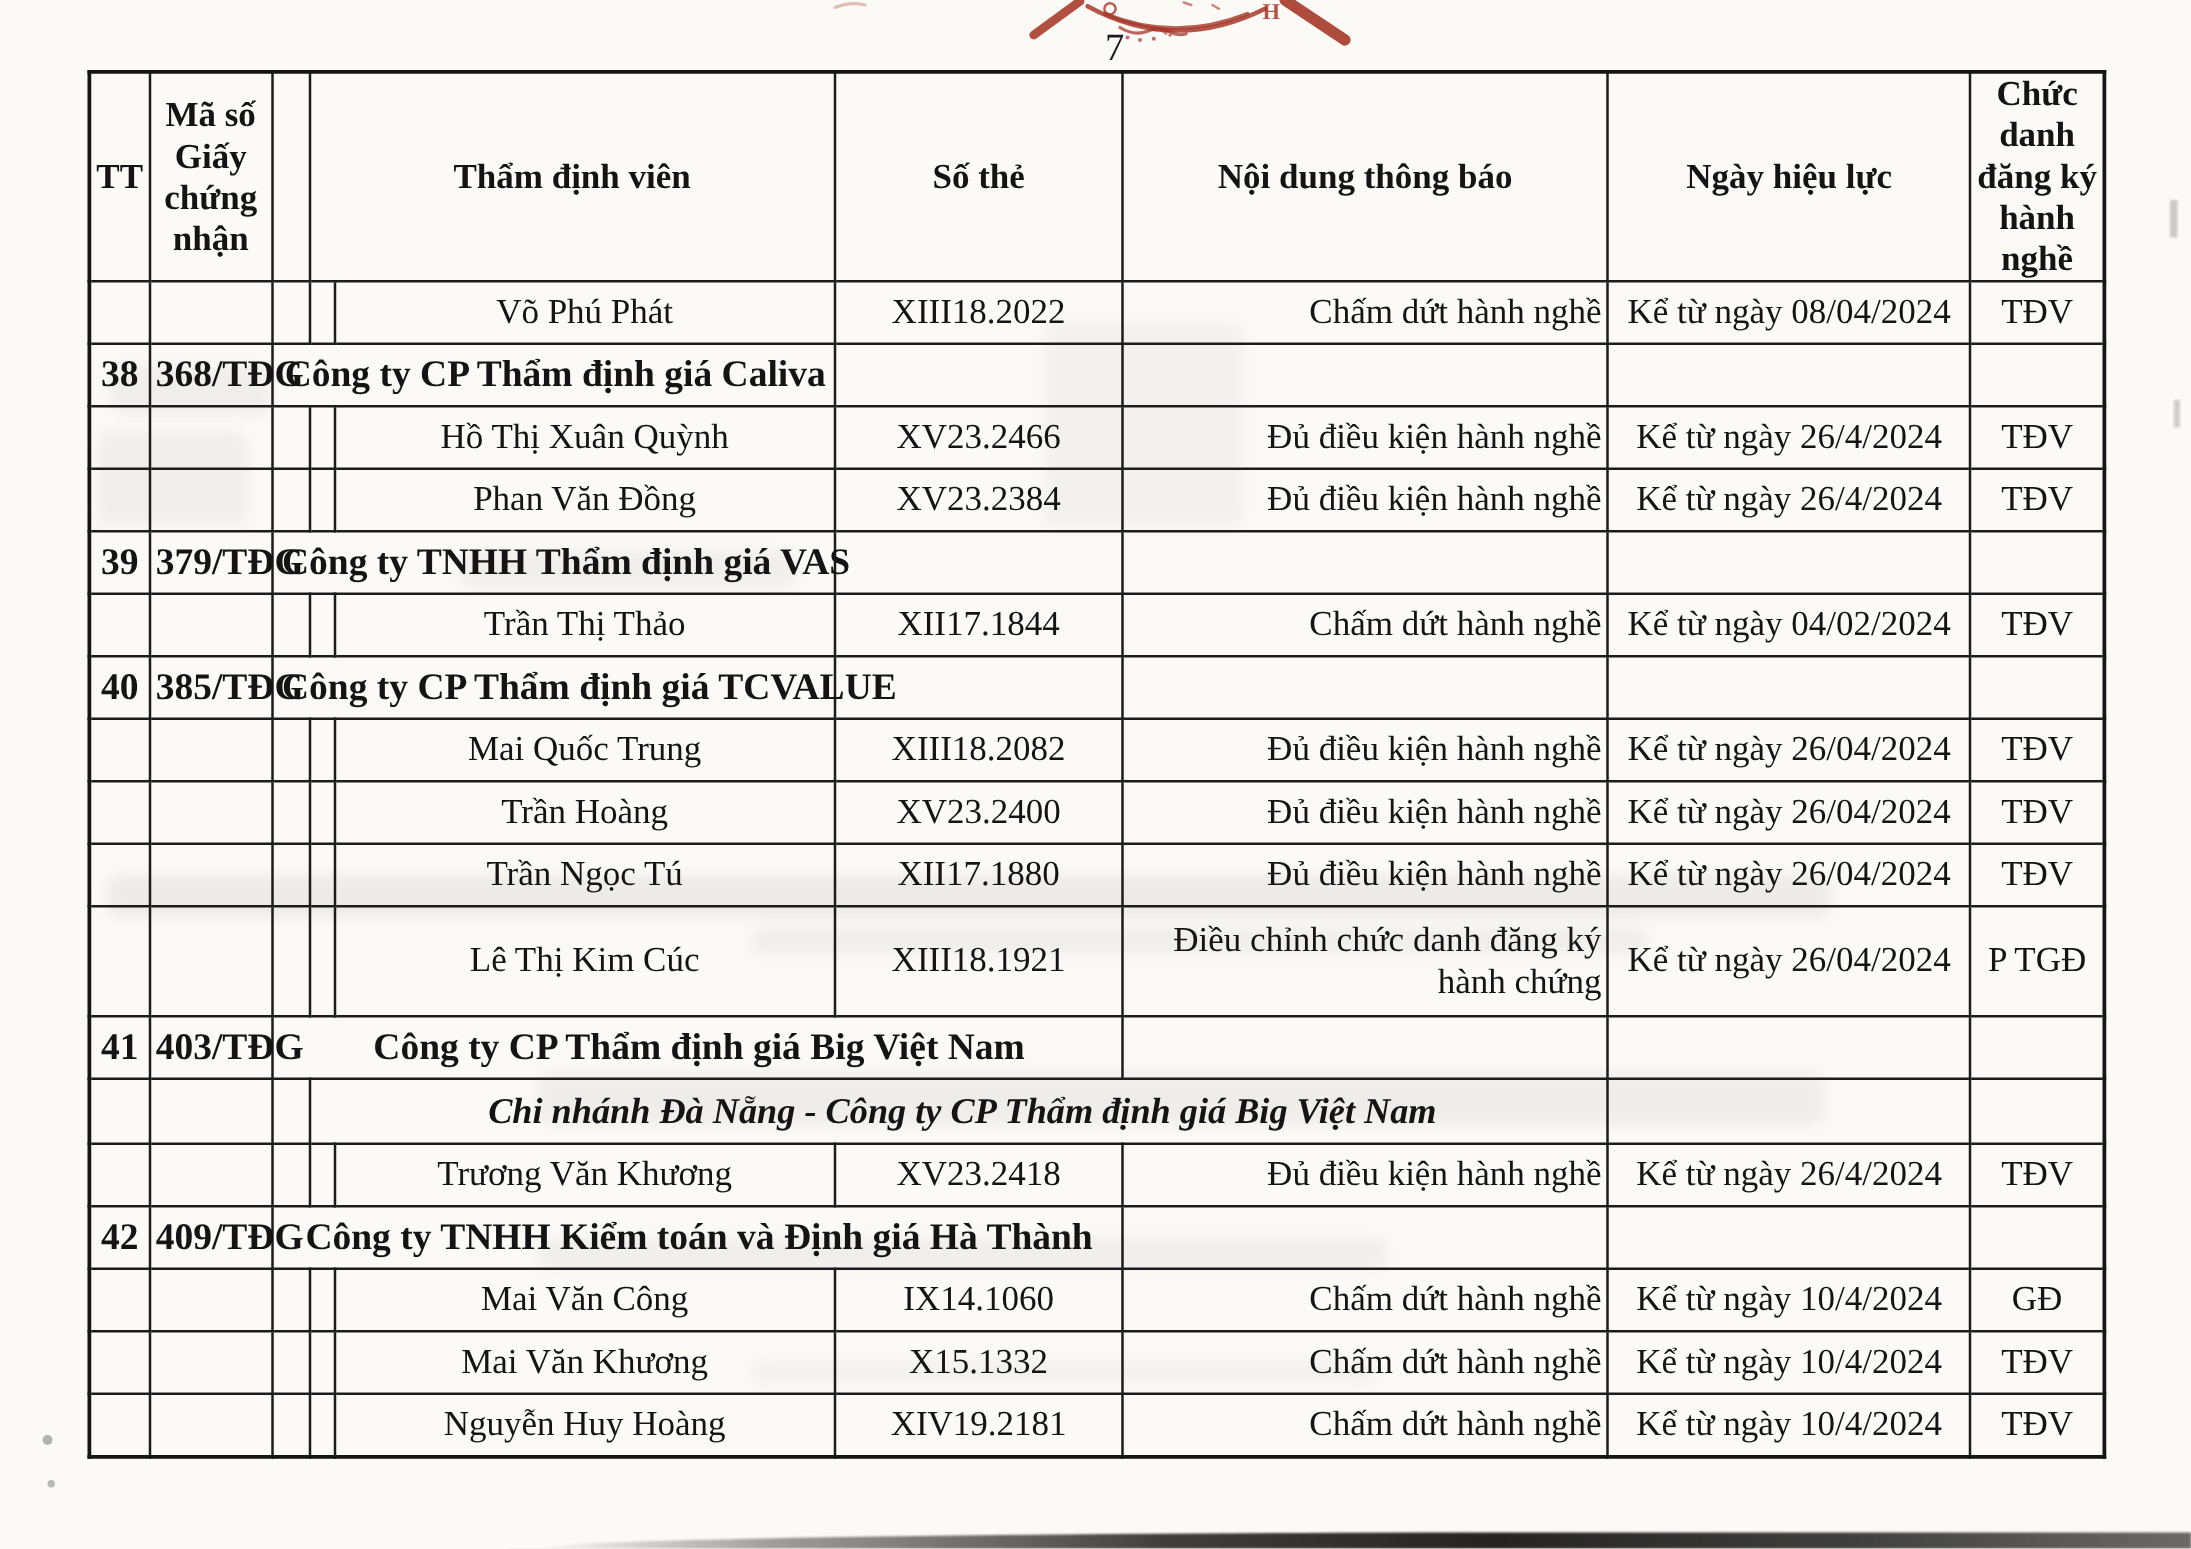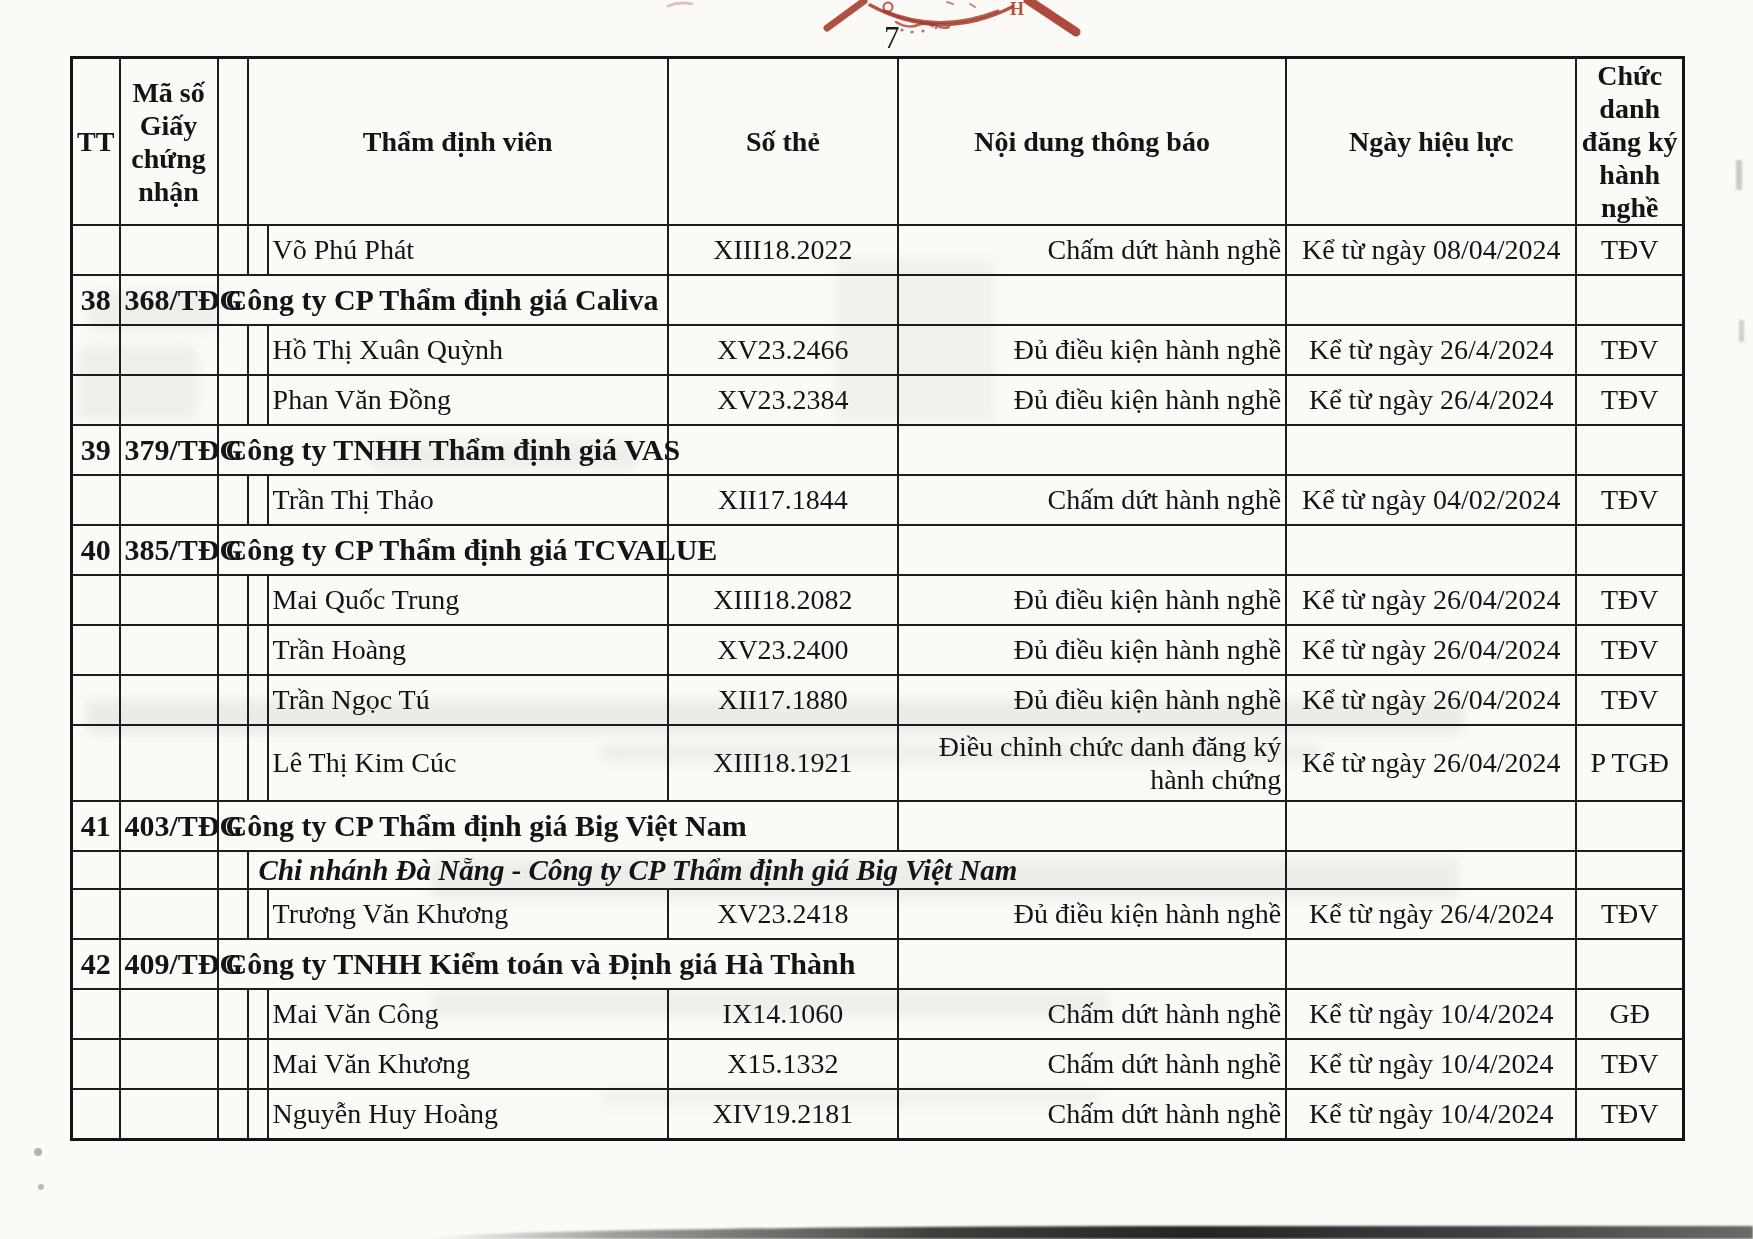--- a/index.html
+++ b/index.html
@@ -5,25 +5,25 @@
   html,body{margin:0;padding:0;background:#e8e8e6;}
   .page{position:relative;width:1753px;height:1239px;background:#fbfaf7;overflow:hidden;
         font-family:"Liberation Serif","DejaVu Serif",serif;color:#141414;}
   
   table.doc{position:absolute;left:70px;top:56px;width:1615px;
             border-collapse:collapse;table-layout:fixed;border:3px solid #151515;background:transparent;}
   table.doc td,table.doc th{border:2px solid #1c1c1c;padding:0 4px;font-size:28px;
             vertical-align:middle;overflow:visible;background:transparent;}
   thead tr{height:130px;}
   tbody tr{height:50px;}
-  tbody tr.tall{height:76px;}
-  tbody tr.branch-row{height:38px;}
+  tbody tr.tall{height:88px;}
+  tbody tr.branch-row{height:52px;}
   th{font-weight:bold;text-align:center;line-height:1.18;padding:2px 3px;}
   th.h-name{text-align:center;padding-left:8px;}
-  td.c-name{text-align:left;padding-left:8px;font-size:29px;white-space:nowrap;}
+  td.c-name{text-align:center;padding-left:8px;font-size:29px;white-space:nowrap;}
   td.c-card,td.c-notice,td.c-date,td.c-title{text-align:center;}
   td.c-notice{font-size:28px;line-height:1.2;text-align:right;}
   tr.company-row td{font-weight:bold;font-size:30px;}
   tr.company-row td.c-tt,tr.company-row td.c-code{text-align:center;margin-top:48px;}
   tr.company-row td.c-name{white-space:nowrap;padding-left:7px;}
   tr.branch-row td.c-name{font-weight:bold;font-style:italic;font-size:29px;padding-left:10px;white-space:nowrap;}
   
   .page-number{position:absolute;left:884px;top:20px;font-size:31px;color:#1a1a1a;}
   .seal{position:absolute;left:640px;top:0;}
   .ghost{position:absolute;background:#8e8e8c;filter:blur(5px);border-radius:10px;}

